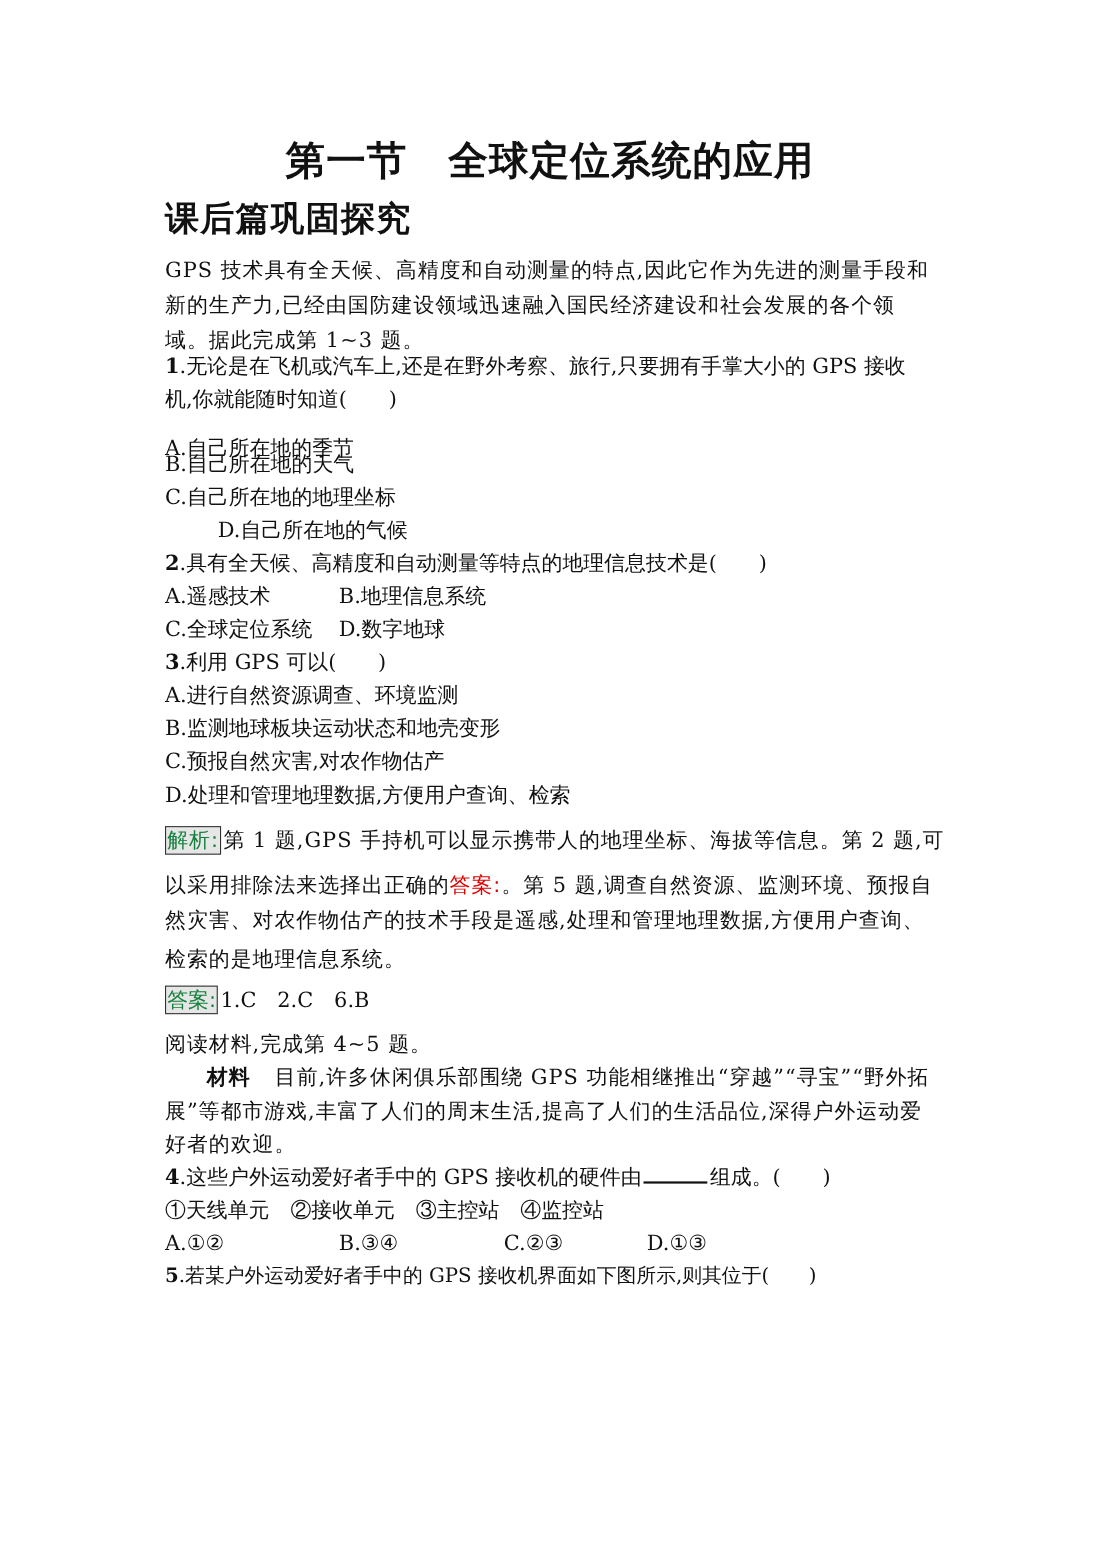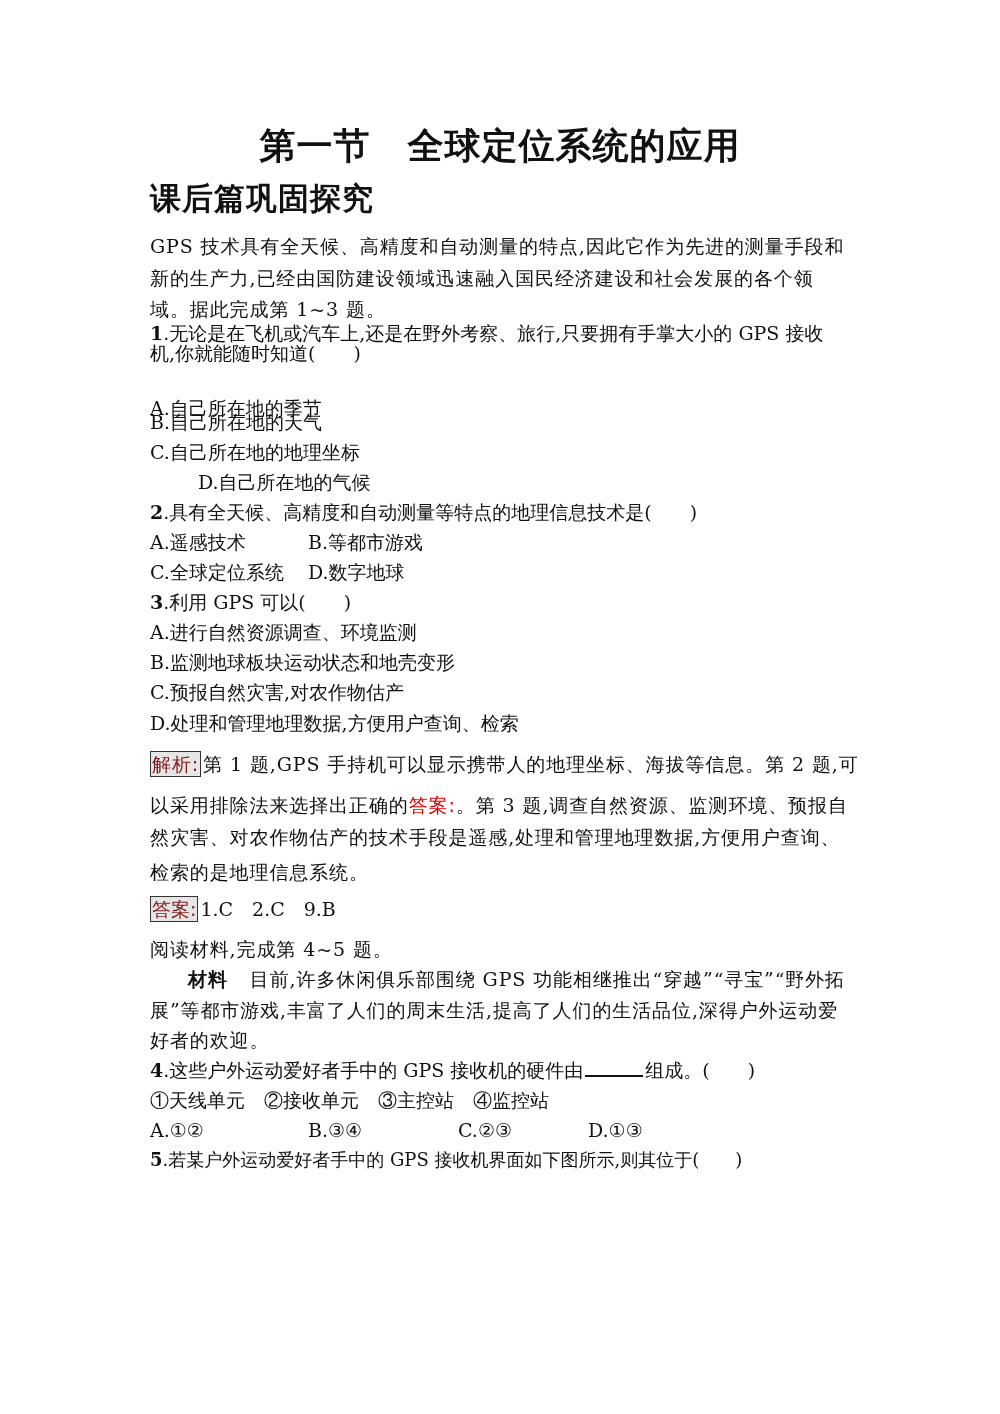--- a/index.html
+++ b/index.html
@@ -21,21 +21,21 @@
       font-family: "DejaVu Sans", "Liberation Sans", sans-serif;
       letter-spacing: 1px;
     }
     .line {
       position: absolute; left: 0; font-size: 19px; line-height: 30px;
       white-space: nowrap; height: 30px;
     }
     .line.wide { letter-spacing: 0.9px; }
     .qnum { font-weight: bold; }
     .tag {
-      display: inline-block; color: #7f1d1d; background: #e6e6e6;
+      display: inline-block; color: #15803d; background: #e6e6e6;
       border: 1.5px solid #333; padding: 0 1px; line-height: 24px;
       font-family: "DejaVu Sans", "Liberation Sans", sans-serif;
       font-size: 19px; margin-right: 2px;
     }
     .red { color: #e00000; font-family: "DejaVu Sans", "Liberation Sans", sans-serif; }
     .blank { display: inline-block; width: 58px; border-bottom: 2px solid #111; height: 18px; vertical-align: baseline; margin: 0 2px; }
     .opt { display: inline-block; }
     .bold { font-weight: bold; }
   </style>
 </head>
@@ -45,55 +45,55 @@
   <div class="title">第一节　全球定位系统的应用</div>
   <div class="subtitle">课后篇巩固探究</div>
 
   <div class="line wide" style="top:231px;">GPS 技术具有全天候、高精度和自动测量的特点,因此它作为先进的测量手段和</div>
   <div class="line wide" style="top:263px;">新的生产力,已经由国防建设领域迅速融入国民经济建设和社会发展的各个领</div>
   <div class="line wide" style="top:294px;">域。据此完成第 1~3 题。</div>
 
   <div class="line" style="top:318px;">
     <span class="qnum">1</span><span>.无论是在飞机或汽车上,还是在野外考察、旅行,只要拥有手掌大小的 GPS 接收</span>
   </div>
-  <div class="line" style="top:338px;text-align:right;">机,你就能随时知道(　　)</div>
+  <div class="line" style="top:348px;text-align:right;">机,你就能随时知道(　　)</div>
   <div class="line" style="top:393px;">A.自己所在地的季节</div>
   <div class="line" style="top:407px;">B.自己所在地的天气</div>
   <div class="line" style="top:437px;">C.自己所在地的地理坐标</div>
   <div class="line" style="top:467px;margin-left:48px;">D.自己所在地的气候</div>
 
   <div class="line" style="top:497px;">
     <span class="qnum">2</span><span>.具有全天候、高精度和自动测量等特点的地理信息技术是(　　)</span>
   </div>
   <div class="line" style="top:527px;">
-    <span class="opt" style="width:158px;">A.遥感技术</span><span class="opt">B.等都市游戏</span>
+    <span class="opt" style="width:158px;">A.遥感技术</span><span class="opt">B.地理信息系统</span>
   </div>
   <div class="line" style="top:557px;">
     <span class="opt" style="width:158px;">C.全球定位系统</span><span class="opt">D.数字地球</span>
   </div>
 
   <div class="line" style="top:587px;">
     <span class="qnum">3</span><span>.利用 GPS 可以(　　)</span>
   </div>
   <div class="line" style="top:617px;">A.进行自然资源调查、环境监测</div>
   <div class="line" style="top:647px;">B.监测地球板块运动状态和地壳变形</div>
   <div class="line" style="top:677px;">C.预报自然灾害,对农作物估产</div>
   <div class="line" style="top:708px;">D.处理和管理地理数据,方便用户查询、检索</div>
 
   <div class="line wide" style="top:749px;">
     <span class="tag">解析:</span><span>第 1 题,GPS 手持机可以显示携带人的地理坐标、海拔等信息。第 2 题,可</span>
   </div>
   <div class="line wide" style="top:790px;">
-    <span>以采用排除法来选择出正确的</span><span class="red">答案:</span><span>。第 3 题,调查自然资源、监测环境、预报自</span>
+    <span>以采用排除法来选择出正确的</span><span class="red">答案:</span><span>。第 5 题,调查自然资源、监测环境、预报自</span>
   </div>
   <div class="line wide" style="top:822px;">然灾害、对农作物估产的技术手段是遥感,处理和管理地理数据,方便用户查询、</div>
   <div class="line wide" style="top:857px;">检索的是地理信息系统。</div>
 
   <div class="line" style="top:894px;">
-    <span class="tag">答案:</span><span>1.C　2.C　9.B</span>
+    <span class="tag">答案:</span><span>1.C　2.C　6.B</span>
   </div>
 
   <div class="line wide" style="top:934px;">阅读材料,完成第 4~5 题。</div>
   <div class="line wide" style="top:964px;">
     <span style="display:inline-block;width:38px;"></span><span class="bold" style="font-family:'DejaVu Sans','Liberation Sans',sans-serif;">材料</span><span style="display:inline-block;width:22px;"></span><span>目前,许多休闲俱乐部围绕 GPS 功能相继推出“穿越”“寻宝”“野外拓</span>
   </div>
   <div class="line wide" style="top:995px;">展”等都市游戏,丰富了人们的周末生活,提高了人们的生活品位,深得户外运动爱</div>
   <div class="line wide" style="top:1025px;">好者的欢迎。</div>
 
   <div class="line" style="top:1055px;">

